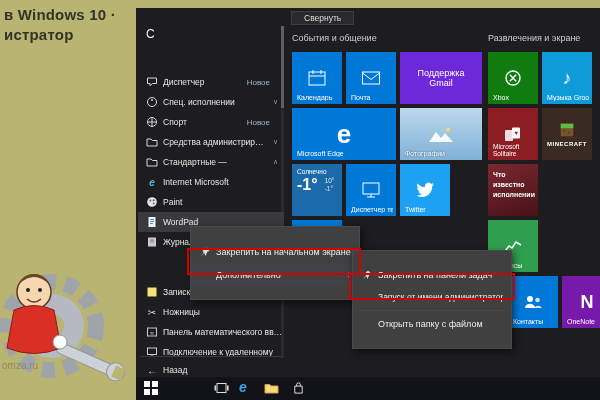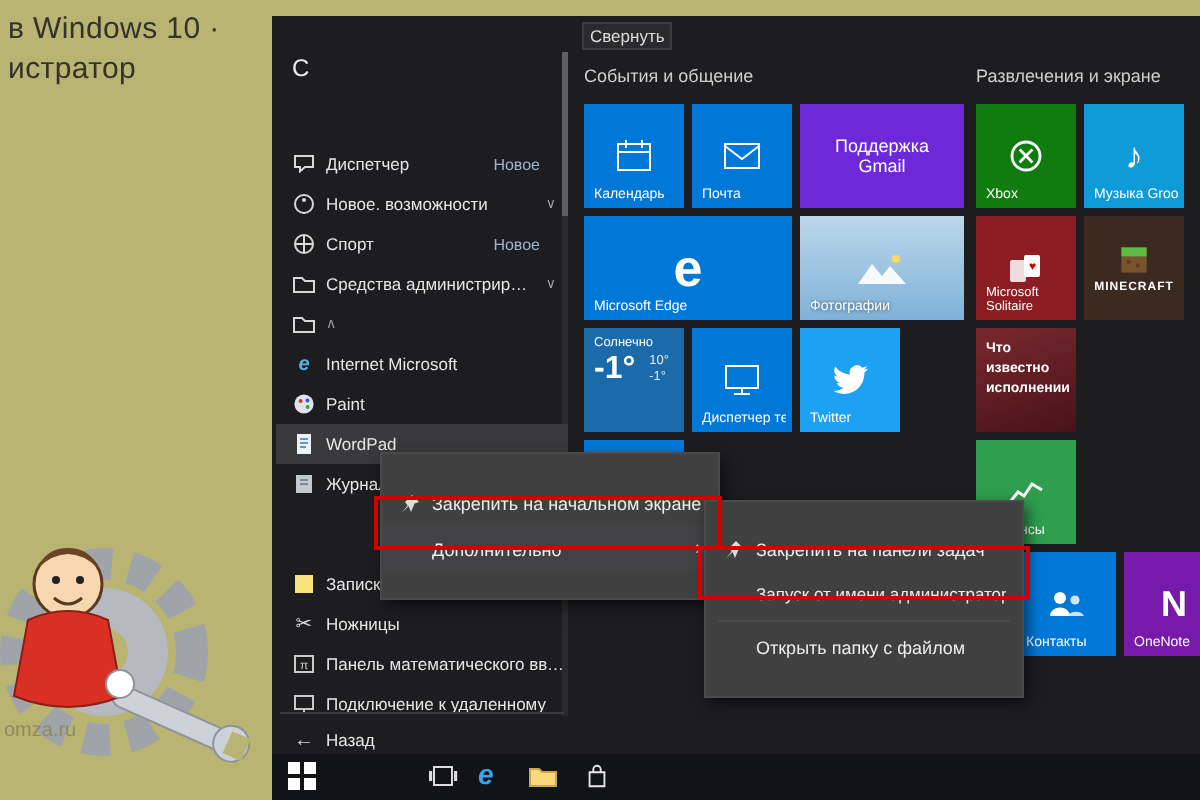--- a/index.html
+++ b/index.html
@@ -1,29 +1,29 @@
 <!DOCTYPE html>
 <html><head>
 <meta charset="utf-8">
 <style>
   *{margin:0;padding:0;box-sizing:border-box}
   html,body{width:600px;height:400px;overflow:hidden;font-family:"Liberation Sans",sans-serif}
   #screen{position:relative;width:600px;height:400px;background:#b9b472;overflow:hidden}
   .abs{position:absolute}
 
   
-  .promo{position:absolute;color:#33332a;font-size:15px;font-weight:normal;letter-spacing:.2px}
+  .promo{position:absolute;color:#33332a;font-size:15px;font-weight:bold;letter-spacing:.2px}
   .watermark{position:absolute;color:#8f8a5e;font-size:10px}
 
   
   #panel{position:absolute;left:136px;top:8px;width:464px;height:369px;background:#1d1d20;z-index:1}
   #taskbar{position:absolute;left:136px;top:377px;width:464px;height:23px;background:#121318;z-index:8}
   .tb-ic{position:absolute;display:flex;align-items:center;justify-content:center}
 
-  .tooltip{position:absolute;left:291px;top:11px;z-index:4;font-size:8.5px;color:#ddd;background:#2a2a2c;border:1px solid #3c3c3e;padding:1px 3px}
+  .tooltip{position:absolute;left:291px;top:11px;z-index:4;font-size:8.5px;color:#ddd;background:#2a2a2c;border:1px solid #3c3c3e;padding:1px 12px}
 
   
   .grp-letter{position:absolute;left:146px;top:27px;z-index:2;color:#eee;font-size:12px}
   .ai{position:absolute;left:138px;width:146px;height:20px;z-index:2;display:flex;align-items:center;gap:5px;padding-left:8px;color:#e6e6e6;font-size:8.5px}
   .ai.sel{background:#3a3a3c}
   .ai-ic{width:12px;height:12px;flex:none;display:flex;align-items:center;justify-content:center}
   .ai-tx{flex:1;white-space:nowrap;overflow:hidden;text-overflow:ellipsis}
   .ai-badge{flex:none;color:#9ab6cf;font-size:8px;margin-right:14px}
   .ai-chev{flex:none;color:#9a9a9a;font-size:7px;margin-right:6px}
   .divider{position:absolute;left:140px;top:356px;width:142px;height:1px;background:#3a3a3c;z-index:2}
@@ -102,21 +102,21 @@
     <span class="ai-tx">Диспетчер</span>
     <span class="ai-badge">Новое</span>
   </div>
   <div class="ai" style="top:92px">
     <span class="ai-ic">
         <svg width="12" height="12" viewBox="0 0 12 12">
           <circle cx="6" cy="6" r="4.5" fill="none" stroke="#d8d8d8"></circle>
           <circle cx="6" cy="4" r="1" fill="#d8d8d8"></circle>
         </svg>
       </span>
-    <span class="ai-tx">Новое. возможности</span>
+    <span class="ai-tx">Спец. исполнении</span>
     <span class="ai-chev">∨</span>
   </div>
   <div class="ai" style="top:112px">
     <span class="ai-ic">
         <svg width="12" height="12" viewBox="0 0 12 12">
           <circle cx="6" cy="6" r="4.5" fill="none" stroke="#d8d8d8"></circle>
           <path d="M2 6h8M6 1.5v9" stroke="#d8d8d8" fill="none"></path>
         </svg>
       </span>
     <span class="ai-tx">Спорт</span>
@@ -130,20 +130,21 @@
       </span>
     <span class="ai-tx">Средства администрирован</span>
     <span class="ai-chev">∨</span>
   </div>
   <div class="ai" style="top:152px">
     <span class="ai-ic">
         <svg width="12" height="12" viewBox="0 0 12 12">
           <path d="M1 3h4l1.5 1.5H11V10H1z" fill="none" stroke="#d8d8d8"></path>
         </svg>
       </span>
+    <span class="ai-tx">Стандартные —</span>
     <span class="ai-chev">∧</span>
   </div>
   <div class="ai" style="top:172px">
     <span class="ai-ic">
         <span style="color:#53b3e3;font-style:italic;font-weight:bold;font-size:10px">e</span>
       </span>
     <span class="ai-tx">Internet Microsoft</span>
   </div>
   <div class="ai" style="top:192px">
     <span class="ai-ic">

